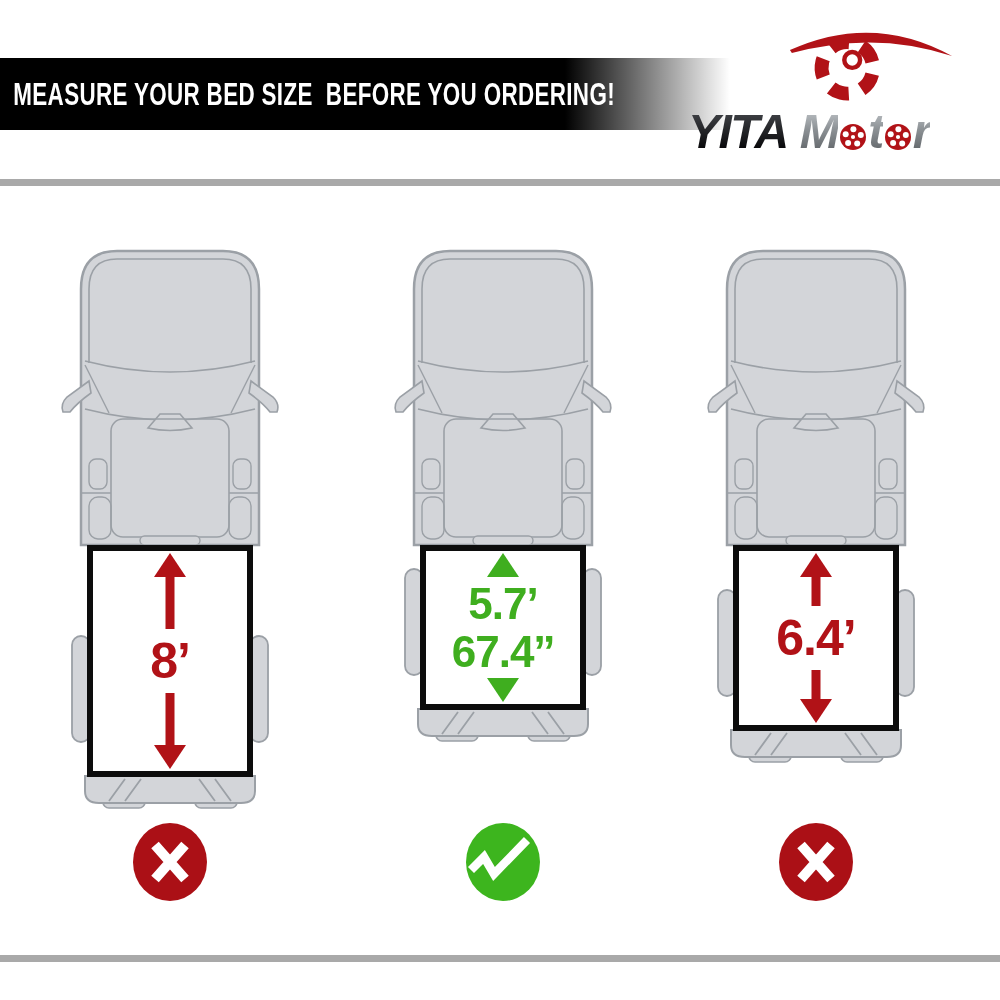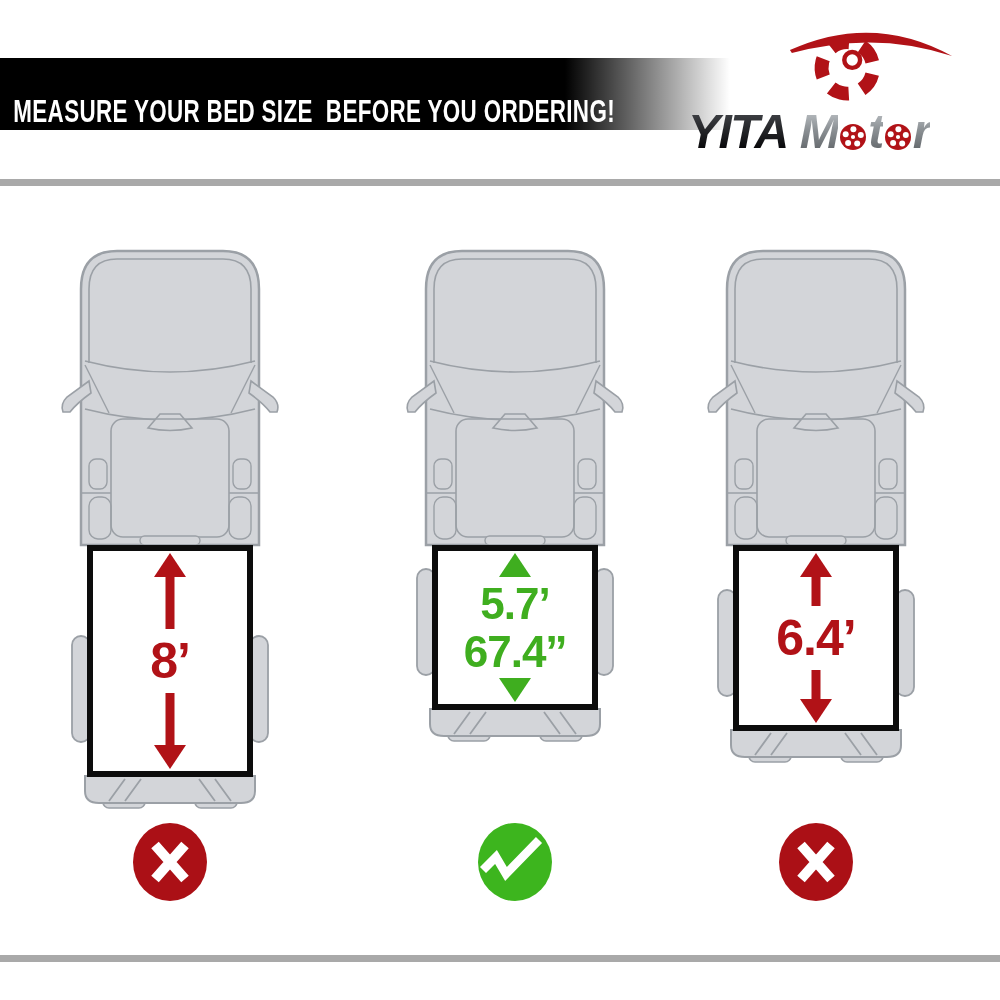--- a/index.html
+++ b/index.html
@@ -2,21 +2,21 @@
 <html><head>
 <meta charset="utf-8">
 <style>
   html,body{margin:0;padding:0;background:#fff;}
   .canvas{position:relative;width:1000px;height:1000px;background:#ffffff;overflow:hidden;
           font-family:"Liberation Sans","DejaVu Sans",sans-serif;}
 
   
   .banner{position:absolute;left:0;top:58px;width:100%;height:72px;
           background:linear-gradient(90deg,#000 0%,#000 56.5%,rgba(0,0,0,0) 73%,rgba(0,0,0,0) 100%);
-          display:flex;align-items:flex-end;}
+          display:flex;align-items:center;}
   .banner-text{color:#ffffff;font-weight:bold;font-size:32px;white-space:pre;
                letter-spacing:.5px;transform:scaleX(.70);transform-origin:left center;
                padding-left:19px;}
 
   
   .logo-mark{position:absolute;left:782px;top:8px;width:178px;height:100px;}
   .logo-text{position:absolute;left:688px;top:104px;width:276px;height:50px;
              white-space:nowrap;font-style:italic;font-weight:bold;font-size:48px;
              letter-spacing:-1.5px;}
   .brand-yita{color:#141518;}
@@ -112,21 +112,21 @@
           <rect x="110.5" y="330" width="9" height="54" fill="#b11217"></rect>
           <polygon points="99,500 131,500 115,524" fill="#b11217"></polygon>
           <rect x="110.5" y="448" width="9" height="53" fill="#b11217"></rect>
           <text x="115" y="416" text-anchor="middle" dominant-baseline="central" font-size="50" font-weight="bold" fill="#b11217" style="letter-spacing:-1px" font-family="&quot;Liberation Sans&quot;,&quot;DejaVu Sans&quot;,sans-serif">8’</text>
         </svg>
         <svg class="badge" width="84" height="84" viewBox="0 0 84 84">
               <ellipse cx="42" cy="42" rx="37" ry="39" fill="#ab1016"></ellipse>
               <path d="M27 25 L57 59 M57 25 L27 59" stroke="#fff" stroke-width="10"></path>
             </svg>
    </div>
-      <div class="truck-col" style="left:400px">
+      <div class="truck-col" style="left:388px">
      <svg class="truck" width="230" height="499" viewBox="0 0 230 499">
           <rect x="48" y="482" width="42" height="14" rx="6" fill="#d3d5d9" stroke="#9ba0a6" stroke-width="1.6"></rect>
            <rect x="140" y="482" width="42" height="14" rx="6" fill="#d3d5d9" stroke="#9ba0a6" stroke-width="1.6"></rect>
            <path d="M30 464 H200 V479 Q200 491 186 491 H44 Q30 491 30 479 Z" fill="#d3d5d9" stroke="#9ba0a6" stroke-width="2"></path>
            <path d="M70 467 L54 489 M86 467 L70 489
                     M160 467 L176 489 M144 467 L160 489" stroke="#9ba0a6" stroke-width="1.8" fill="none"></path>
            <rect x="17" y="324" width="18" height="106" rx="9" fill="#d3d5d9" stroke="#9ba0a6" stroke-width="1.8"></rect>
            <rect x="195" y="324" width="18" height="106" rx="9" fill="#d3d5d9" stroke="#9ba0a6" stroke-width="1.8"></rect>
   <g>
     <path d="M26 300 V44 Q26 6 62 6 H168 Q204 6 204 44 V300 Z" fill="#d3d5d9" stroke="#9ba0a6" stroke-width="2.5"></path>

